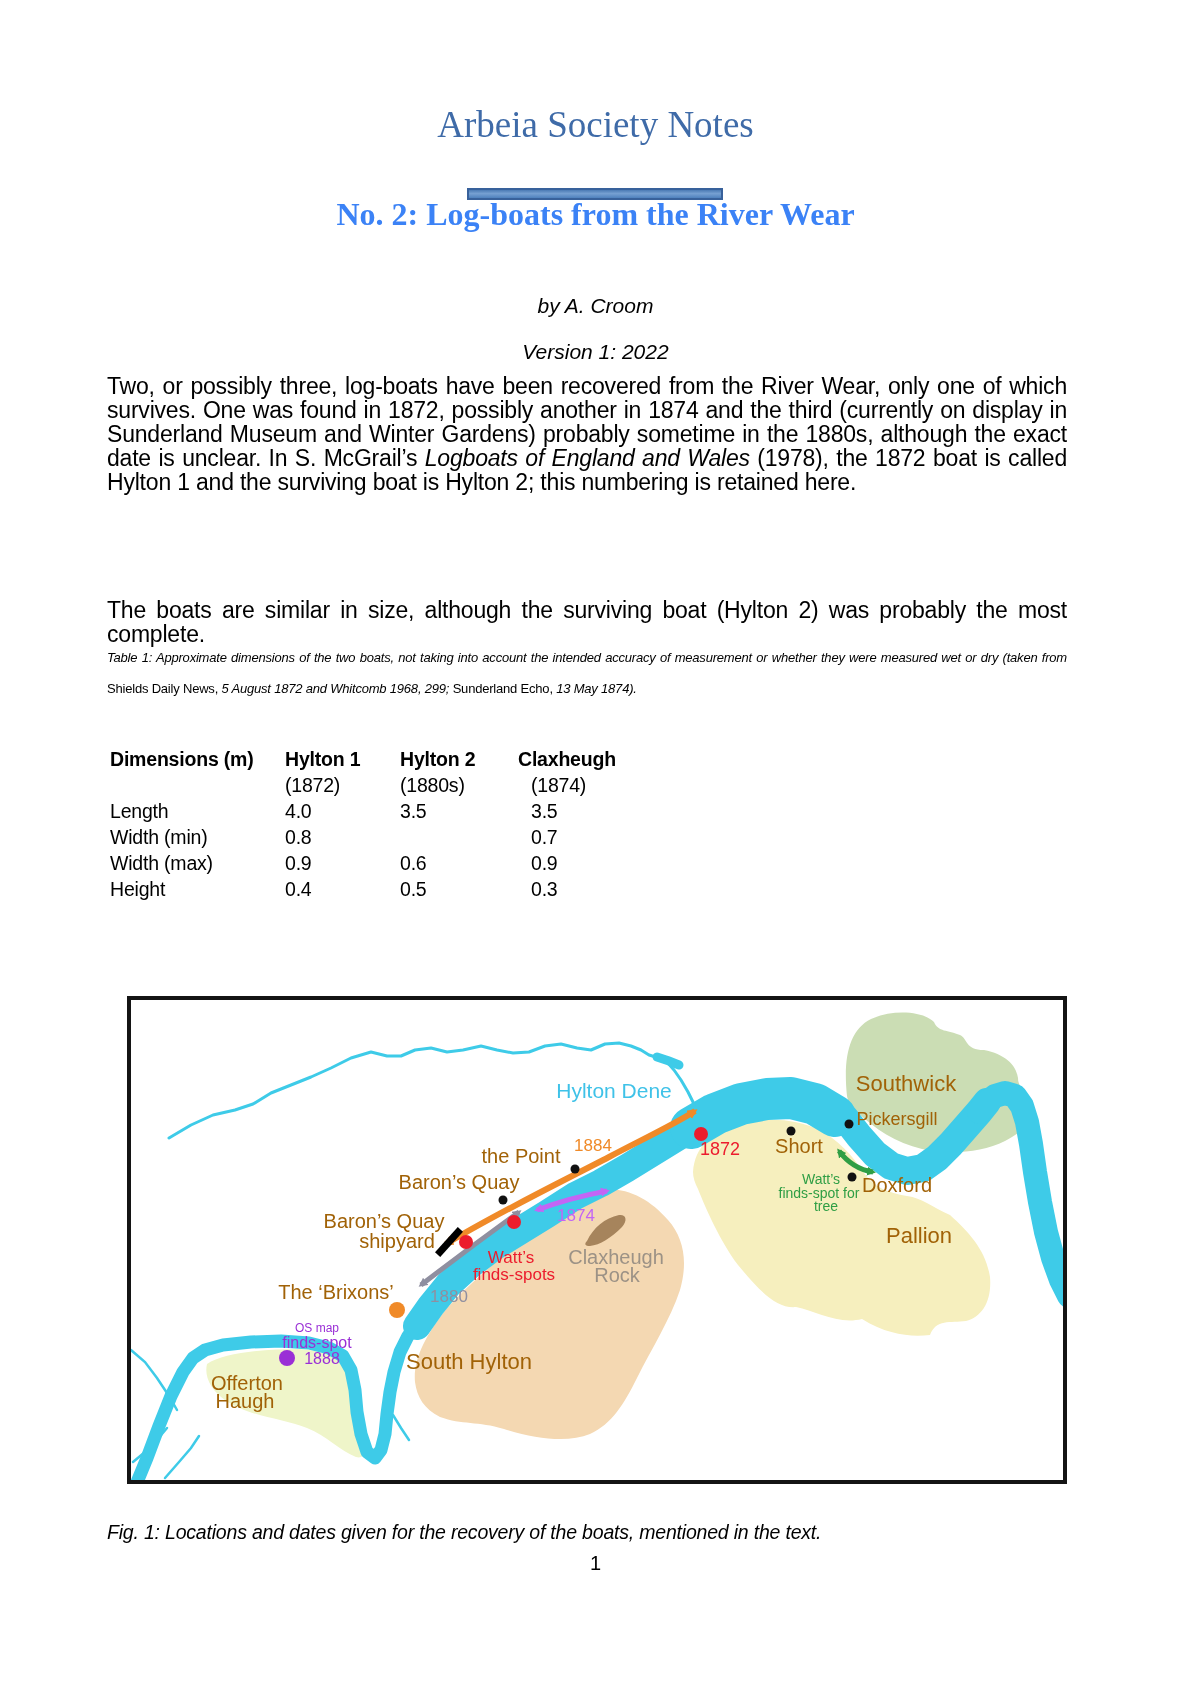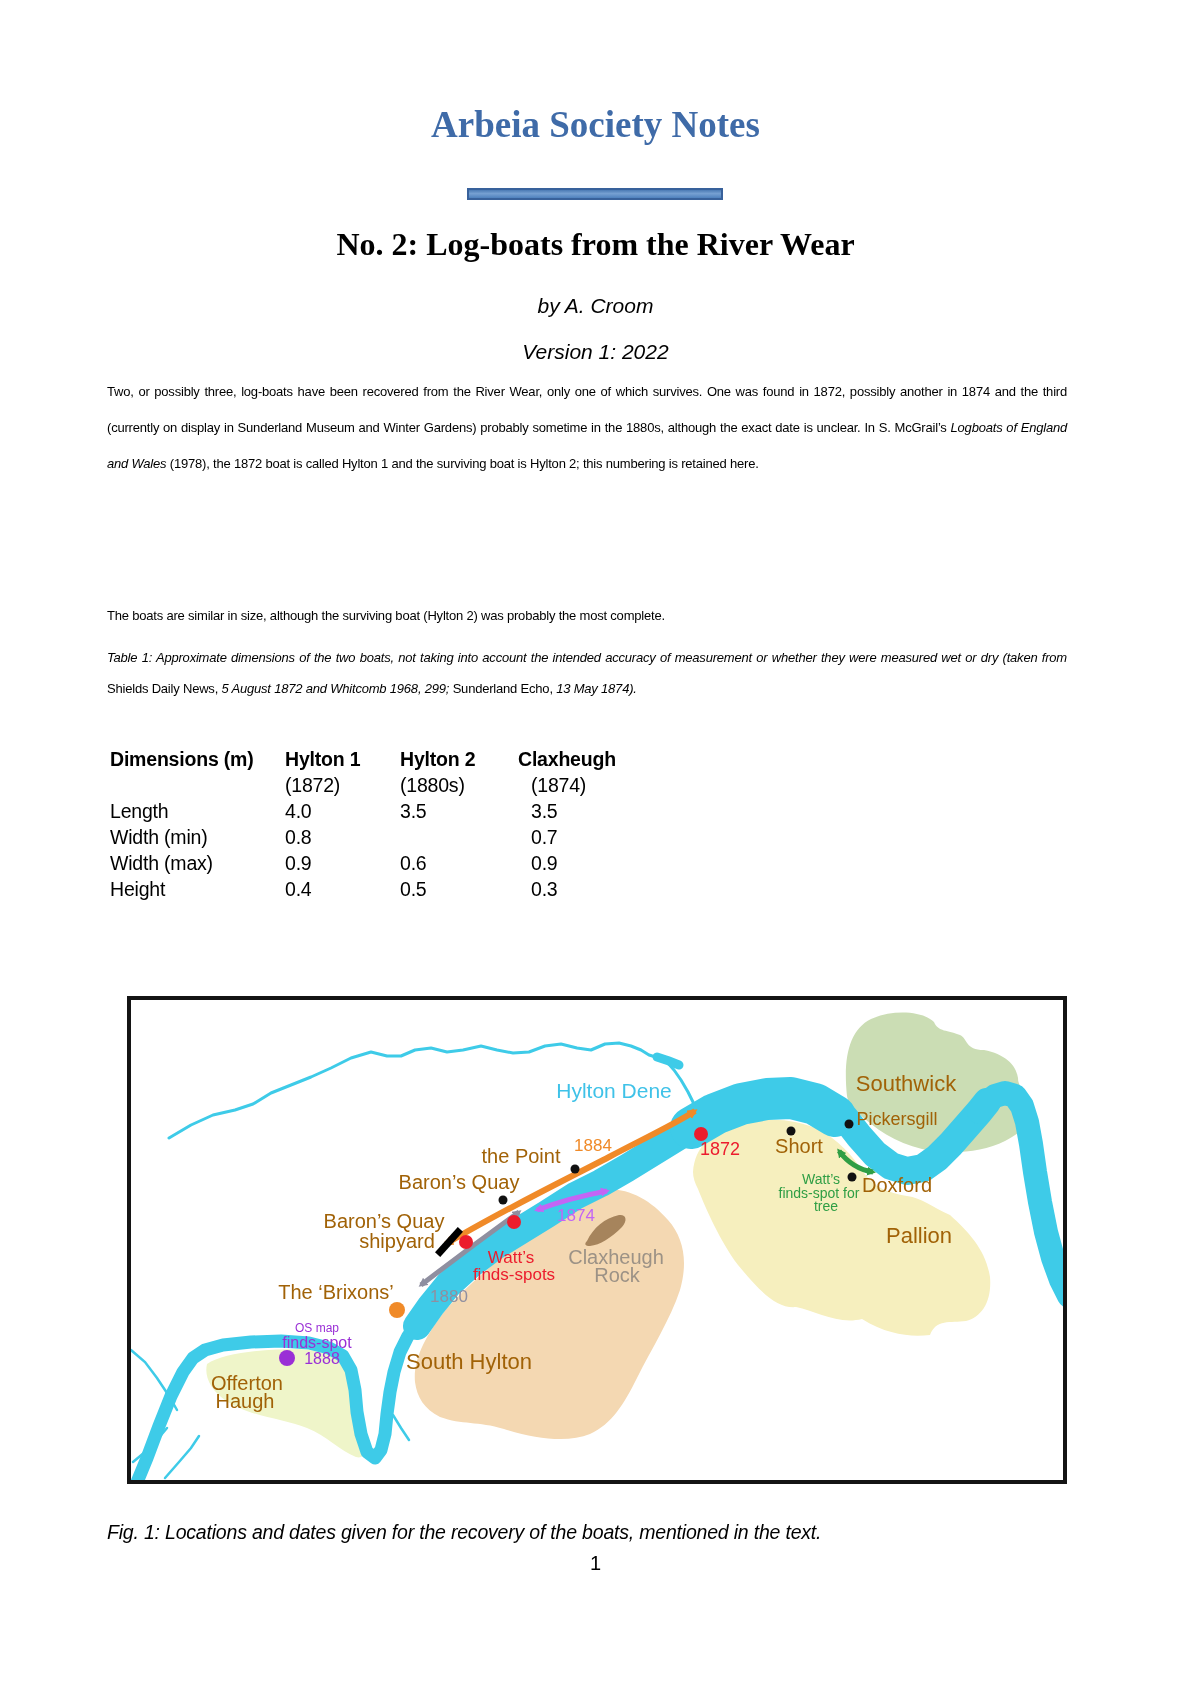--- a/index.html
+++ b/index.html
@@ -1,27 +1,27 @@
 <!DOCTYPE html>
 <html><head>
 <meta charset="utf-8">
 <style>
   html,body{margin:0;padding:0;background:#ffffff;}
   #page{position:relative;width:1191px;height:1684px;background:#ffffff;overflow:hidden;
         font-family:"Liberation Sans", sans-serif;color:#000;}
   .abs{position:absolute;}
   #doc-title{top:103px;left:0;width:100%;text-align:center;
-             font-family:"Liberation Serif", serif;font-weight:bold;font-size:37px;color:#3F6BA8;}
+             font-family:"Liberation Serif", serif;font-weight:normal;font-size:37px;color:#3F6BA8;}
   #divider-bar{top:188px;left:467px;width:256px;height:12px;box-sizing:border-box;
                border:2px solid #38619B;background:linear-gradient(180deg,#4b7ab4 0%,#76a0d2 45%,#4f81bd 100%);}
-  #doc-subtitle{top:226px;left:0;width:100%;text-align:center;
-                font-family:"Liberation Serif", serif;font-weight:bold;font-size:32px;color:#000000;}
+  #doc-subtitle{top:196px;left:0;width:100%;text-align:center;
+                font-family:"Liberation Serif", serif;font-weight:bold;font-size:32px;color:#3b82f6;}
   #byline{top:294px;left:0;width:100%;text-align:center;font-style:italic;font-size:21px;}
   #version-note{top:340px;left:0;width:100%;text-align:center;font-style:italic;font-size:21px;}
-  .bodytext{left:107px;width:960px;font-size:13px;line-height:36px;letter-spacing:-0.2px;
+  .bodytext{left:107px;width:960px;font-size:23px;line-height:24px;letter-spacing:-0.2px;
             text-align:justify;}
   #paragraph-1{top:374px;}
   #paragraph-2{top:598px;}
   #table-caption{top:642px;left:107px;width:960px;font-size:13px;line-height:31px;
                  letter-spacing:-0.2px;text-align:justify;font-style:italic;}
   #table-caption .rm{font-style:normal;}
   .ital{font-style:italic;}
   #dims-table{top:746px;left:110px;font-size:19.5px;letter-spacing:-0.2px;}
   #dims-table .trow{display:grid;grid-template-columns:175px 115px 118px auto;height:26px;line-height:26px;}
   #dims-table .hdr{font-weight:bold;}

